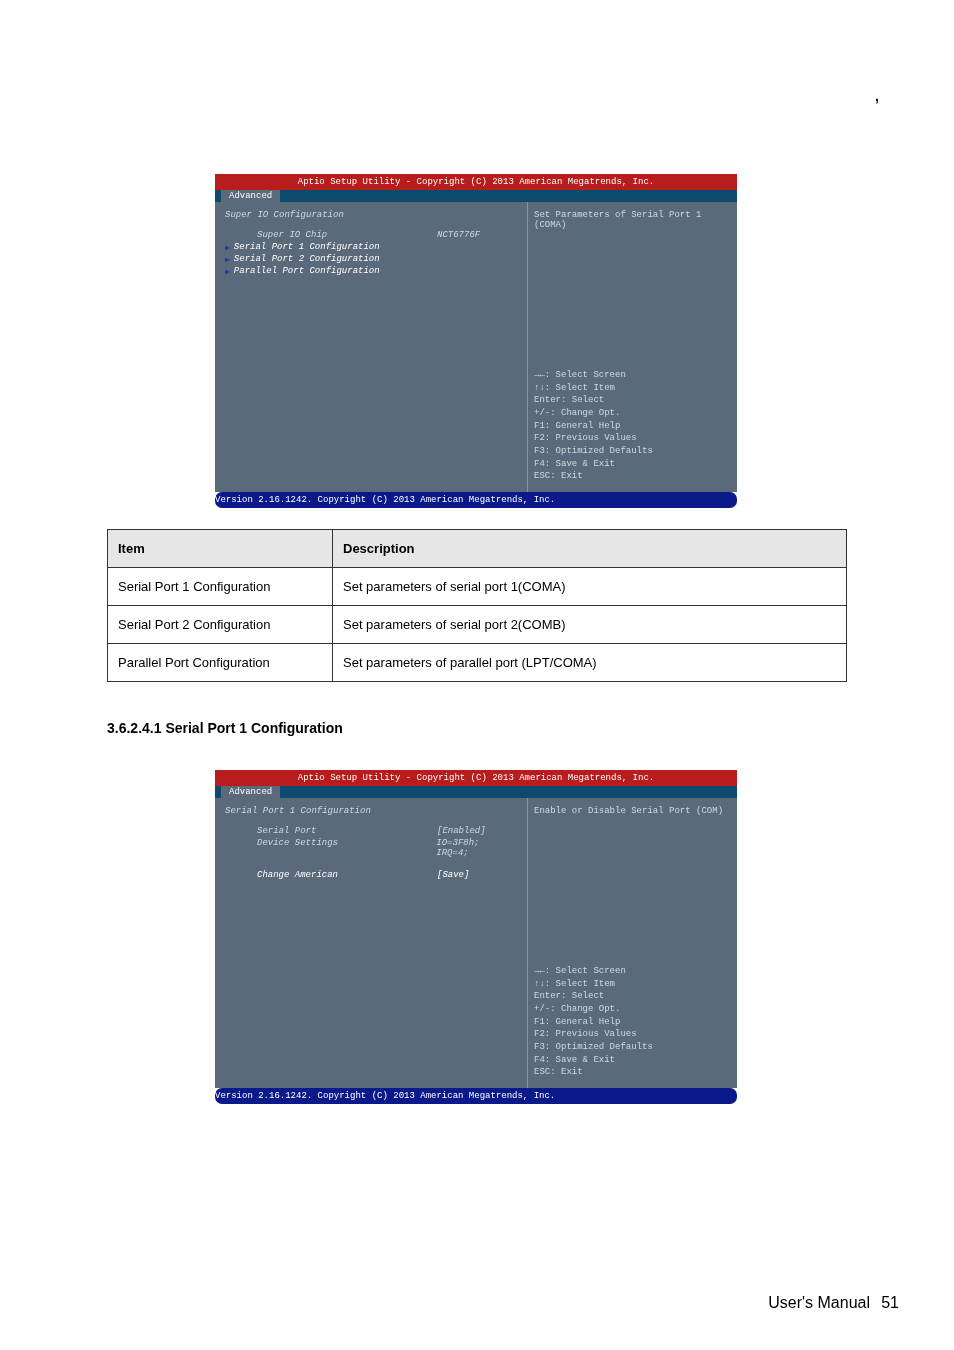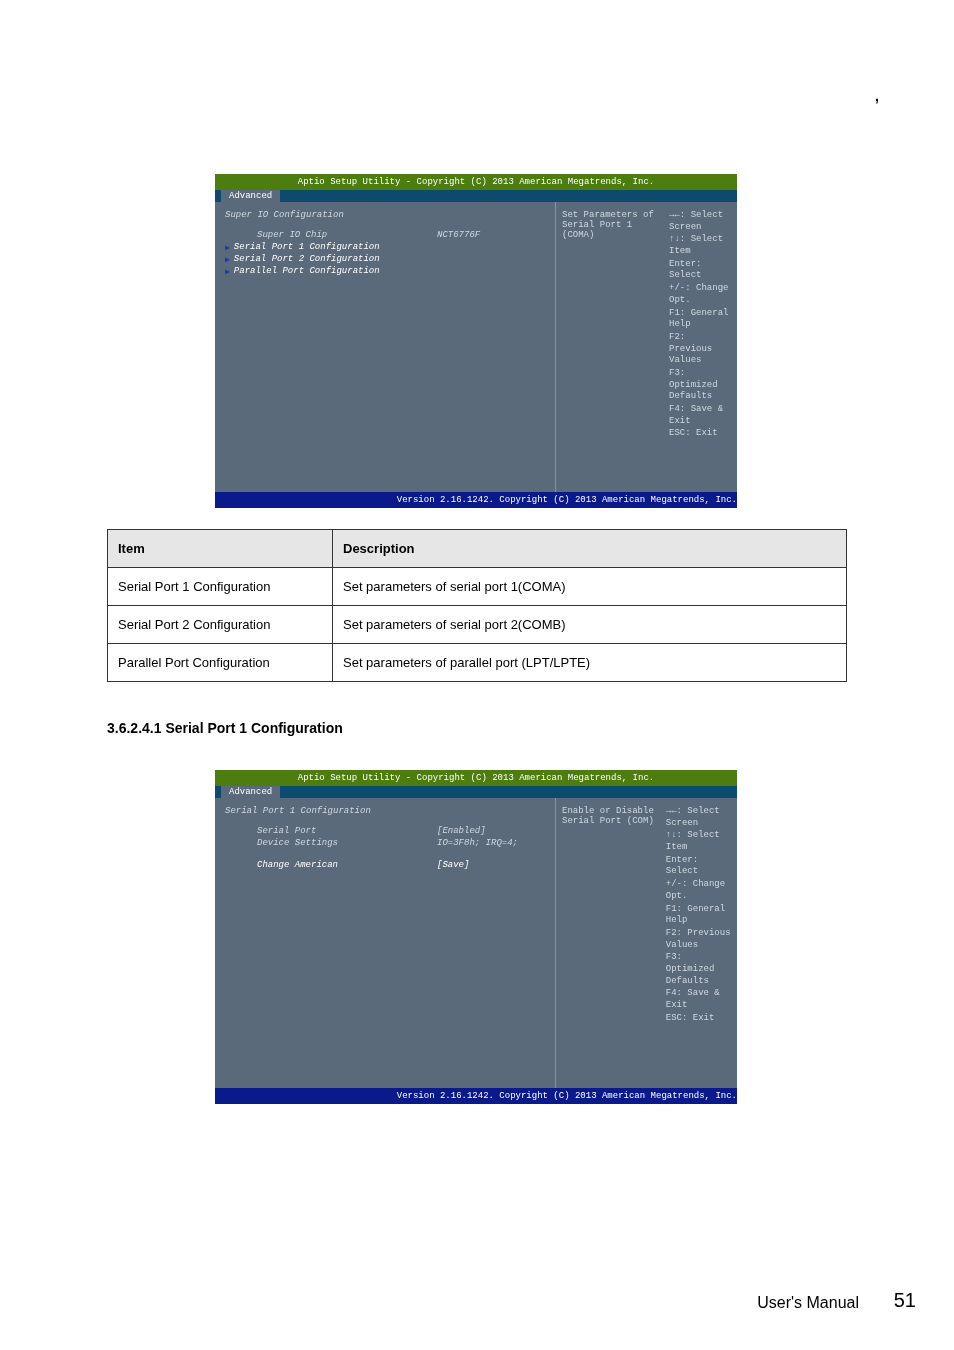--- a/index.html
+++ b/index.html
@@ -20,21 +20,21 @@
     .bios-window {
       position: absolute;
       width: 522px;
       left: 215px;
       font-family: 'Courier New', monospace;
       font-size: 9px;
     }
     .bios-window.first { top: 174px; }
     .bios-window.second { top: 770px; }
     .bios-header {
-      background: #4d7c0f;
+      background: #b91c1c;
       color: #fff;
       padding: 3px 0;
       text-align: center;
       font-size: 9px;
     }
     .bios-tabs {
       background: #0c4a6e;
       display: flex;
       padding: 0 6px;
     }
@@ -49,26 +49,27 @@
       display: flex;
       height: 290px;
     }
     .bios-main {
       flex: 1;
       padding: 8px 10px;
       color: #c0c8d0;
       font-style: italic;
     }
     .bios-sidebar {
-      width: 182px;
+      width: 210px;
       border-left: 1px solid #8a94a0;
       padding: 8px 6px;
       color: #d0d8e0;
       font-size: 9px;
       display: flex;
+      flex-direction: column;
       justify-content: space-between;
     }
     .bios-section-title {
       color: #d0d8e0;
       margin-bottom: 10px;
     }
     .bios-row {
       display: flex;
       margin-bottom: 2px;
     }
@@ -91,23 +92,24 @@
       margin-right: 4px;
       font-size: 8px;
     }
     .help-keys div {
       margin-bottom: 1px;
       line-height: 1.3;
     }
     .bios-footer {
       background: #0a1a8a;
       color: #fff;
-      text-align: right;
+      text-align: left;
       padding: 3px 0;
       font-size: 9px;
+      border-radius: 7px;
     }
     .desc-table {
       position: absolute;
       top: 529px;
       left: 107px;
       width: 740px;
       border-collapse: collapse;
       font-size: 13px;
     }
     .desc-table th, .desc-table td {
@@ -127,28 +129,28 @@
     }
     .subsection-title {
       position: absolute;
       font-weight: bold;
       font-size: 14px;
     }
     .subsection-title.a { top: 720px; left: 107px; }
     .footer-text {
       position: absolute;
       bottom: 38px;
-      right: 95px;
+      right: 84px;
       font-size: 16px;
     }
     .page-num {
       position: absolute;
       bottom: 38px;
-      right: 38px;
-      font-size: 20px;
+      right: 55px;
+      font-size: 16px;
     }
   </style>
 </head>
 <body>
 
 <div class="comma">,</div>
 
 <div class="bios-window first">
   <div class="bios-header">Aptio Setup Utility - Copyright (C) 2013 American Megatrends, Inc.</div>
   <div class="bios-tabs">
@@ -201,21 +203,21 @@
   <tr>
     <td>Serial Port 1 Configuration</td>
     <td>Set parameters of serial port 1(COMA)</td>
   </tr>
   <tr>
     <td>Serial Port 2 Configuration</td>
     <td>Set parameters of serial port 2(COMB)</td>
   </tr>
   <tr>
     <td>Parallel Port Configuration</td>
-    <td>Set parameters of parallel port (LPT/LPTE)</td>
+    <td>Set parameters of parallel port (LPT/COMA)</td>
   </tr>
 </tbody>
   </table>
 
 <div class="subsection-title a">3.6.2.4.1 Serial Port 1 Configuration</div>
 
 <div class="bios-window second">
   <div class="bios-header">Aptio Setup Utility - Copyright (C) 2013 American Megatrends, Inc.</div>
   <div class="bios-tabs">
     <div class="bios-tab">Advanced</div>

